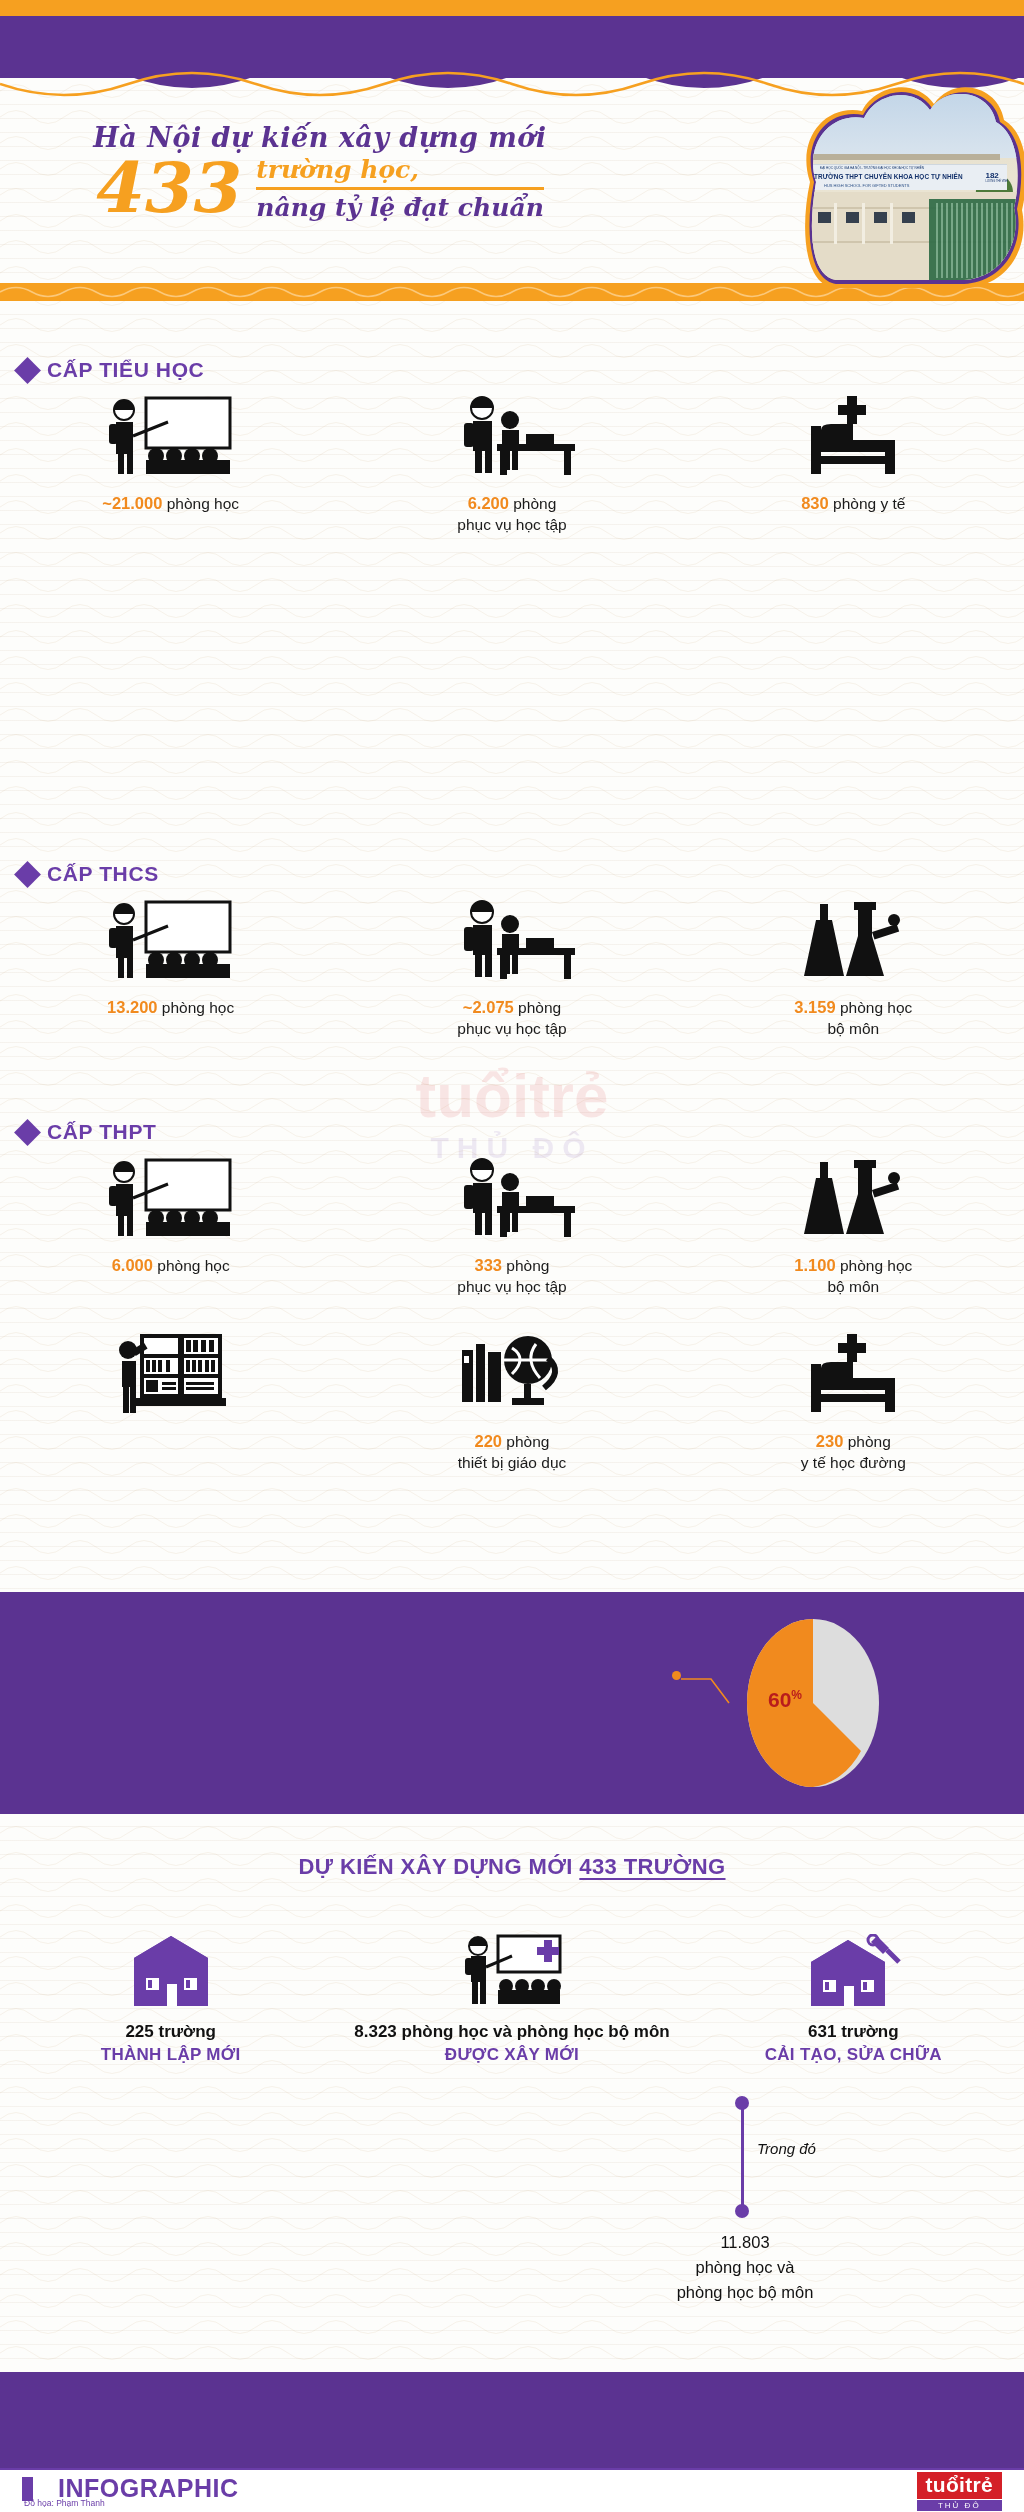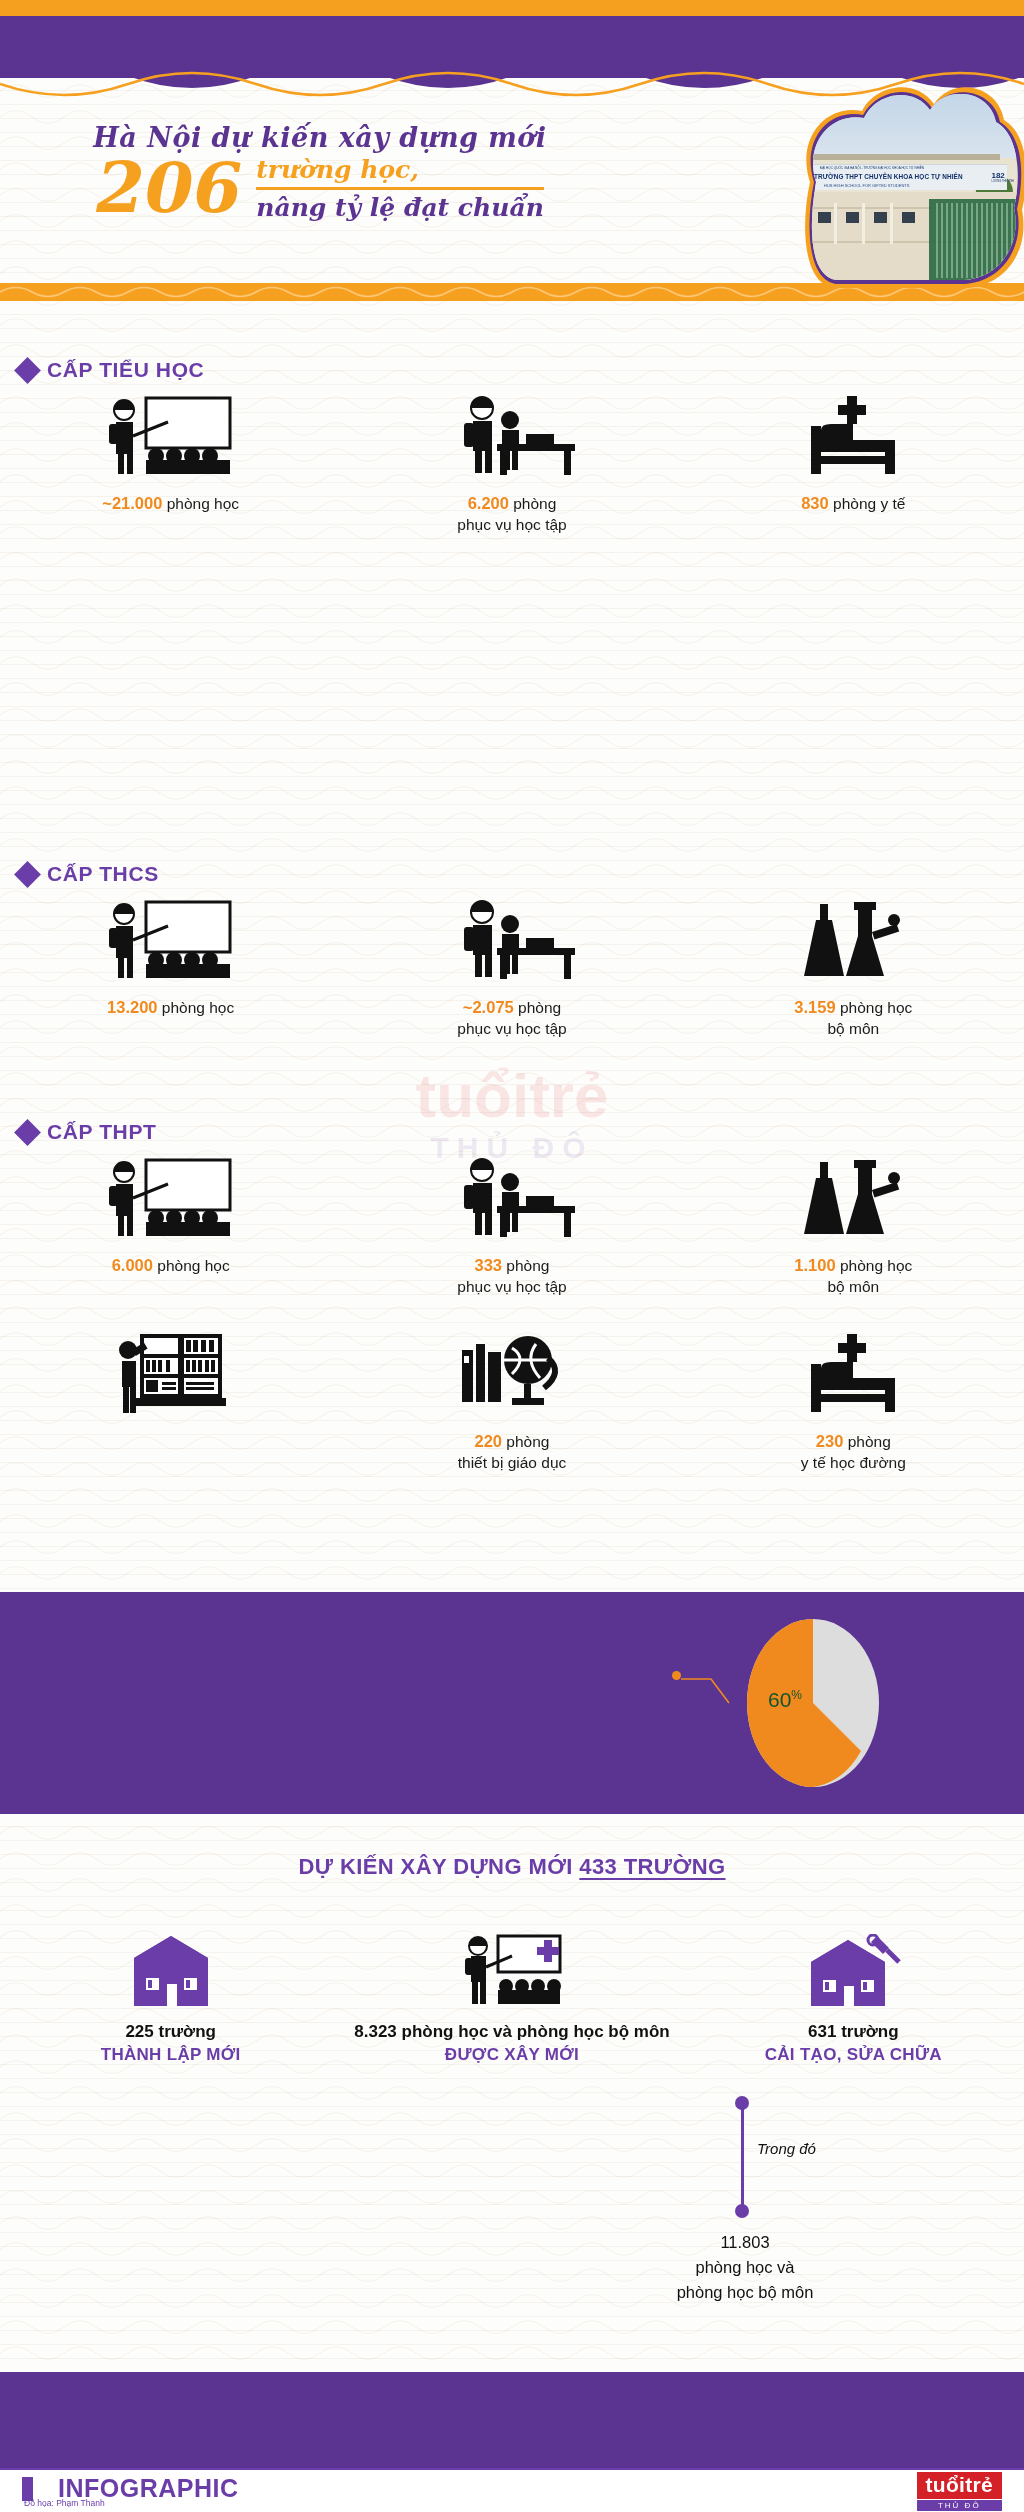--- a/index.html
+++ b/index.html
@@ -44,21 +44,21 @@
     position:absolute; left:34px; top:16px; width:226px; height:188px;
     background:linear-gradient(#bfd3e4 0%, #cfdceb 34%, #e8e2d0 34%, #efe9d8 100%);
     overflow:hidden;
   }
   .sp-sky{ position:absolute; left:0; top:0; width:100%; height:34%; background:linear-gradient(#c3d6e8,#d9e4ee);}
   .sp-roof{ position:absolute; left:8px; top:32%; width:86%; height:6px; background:#b9b09a;}
   .sp-band{ position:absolute; left:6px; top:37%; width:90%; height:26px; background:#e9eef3; border-top:1px solid #cfd7de;}
   .sp-t1{ position:absolute; left:22px; top:38.5%; font-size:3.1px; color:#17386d; white-space:nowrap; font-family:"Liberation Sans",sans-serif;}
   .sp-t2{ position:absolute; left:16px; top:41.8%; font-size:6.4px; font-weight:bold; color:#12306a; white-space:nowrap; letter-spacing:.1px;}
   .sp-t3{ position:absolute; left:26px; top:47.5%; font-size:4px; color:#2a4e85; white-space:nowrap;}
-  .sp-num{ position:absolute; right:10px; top:41%; font-size:8px; font-weight:bold; color:#12306a;}
+  .sp-num{ position:absolute; right:16px; top:41%; font-size:8px; font-weight:bold; color:#12306a;}
   .sp-num small{ display:block; font-size:2.6px; font-weight:normal;}
   .sp-logo{ position:absolute; left:6px; top:40.5%; width:9px; height:9px; border-radius:50%; background:#2f63a8; opacity:.85;}
   .sp-body{ position:absolute; left:0; top:52%; width:100%; height:48%; background:#e4dcc8;}
   .sp-floor{ position:absolute; left:4px; width:94%; height:20px; border-top:2px solid #cfc5ad;}
   .sp-win{ position:absolute; width:13px; height:11px; background:#35404e;}
   .sp-col{ position:absolute; width:3px; background:#f2eee2;}
   .sp-tree{ position:absolute; right:-4px; top:28%; width:56px; height:150px;
             background:radial-gradient(circle at 40% 30%, #4d7a3a 0 18px, transparent 19px),
                        radial-gradient(circle at 70% 55%, #3f6a30 0 20px, transparent 21px),
                        radial-gradient(circle at 45% 80%, #47753a 0 16px, transparent 17px);}
@@ -89,21 +89,21 @@
   .stat .cap { margin-top:12px; font-size:15.5px; color:#1b1b1b; line-height:1.35;}
   .stat .cap b{ color:#F18A1E; font-weight:bold; font-size:16.5px;}
 
   
   .purple-band { position:absolute; left:0; top:1592px; width:1024px; height:222px; background:#5B3391; z-index:4;}
   .pb-text { position:absolute; left:52px; top:1628px; width:660px; text-align:right; color:#fff;
              font-size:17.5px; line-height:1.75; z-index:6;}
   .pb-dot { position:absolute; left:672px; top:1671px; width:9px; height:9px; border-radius:50%; background:#F18A1E; z-index:7;}
   .pb-line{ position:absolute; left:681px; top:1675px; width:50px; height:30px; z-index:6;}
   .pie-wrap{ position:absolute; left:727px; top:1617px; width:172px; height:172px; z-index:6;}
-  .pie-label{ position:absolute; left:768px; top:1688px; color:#14532d; font-weight:normal; font-size:21px; z-index:8;}
+  .pie-label{ position:absolute; left:768px; top:1688px; color:#b91c1c; font-weight:bold; font-size:21px; z-index:8;}
   .pie-label sup{ font-size:12px; }
 
   
   .plan-title{ position:absolute; left:0; top:1854px; width:1024px; text-align:center; z-index:4;
                font-size:22px; font-weight:bold; color:#6A3DA8; letter-spacing:.4px;}
   .plan-title u{ text-decoration-thickness:2px; text-underline-offset:4px;}
   .plan-row{ position:absolute; left:0; top:1934px; width:1024px; display:flex; z-index:4;}
   .plan-col{ flex:1; text-align:center;}
   .plan-col .icon{ height:76px; display:flex; align-items:flex-end; justify-content:center;}
   .plan-col .n{ margin-top:12px; font-size:17px; font-weight:bold; color:#111;}
@@ -200,21 +200,21 @@
         <div class="sp-gate">
           <div class="sp-gate-bars"></div>
         </div>
       </div>
     </div>
   </div>
 
   <div class="title-wrap">
     <div class="t-line1">Hà Nội dự kiến xây dựng mới</div>
     <div class="t-row">
-      <div class="t-433">206</div>
+      <div class="t-433">433</div>
       <div class="t-right">
         <div class="t-line2">trường học,</div>
         <div class="t-line3">nâng tỷ lệ đạt chuẩn</div>
       </div>
     </div>
   </div>
 
   <div class="div-orange" style="top:283px;"></div>
   <svg class="div-wave" style="top:283px;" viewBox="0 0 1024 18" preserveAspectRatio="none">
     <path d="M0 9 Q16 0 32 9 T64 9 T96 9 T128 9 T160 9 T192 9 T224 9 T256 9 T288 9 T320 9 T352 9 T384 9 T416 9 T448 9 T480 9 T512 9 T544 9 T576 9 T608 9 T640 9 T672 9 T704 9 T736 9 T768 9 T800 9 T832 9 T864 9 T896 9 T928 9 T960 9 T992 9 T1024 9" fill="none" stroke="#FBC87A" stroke-width="1.6"></path>

